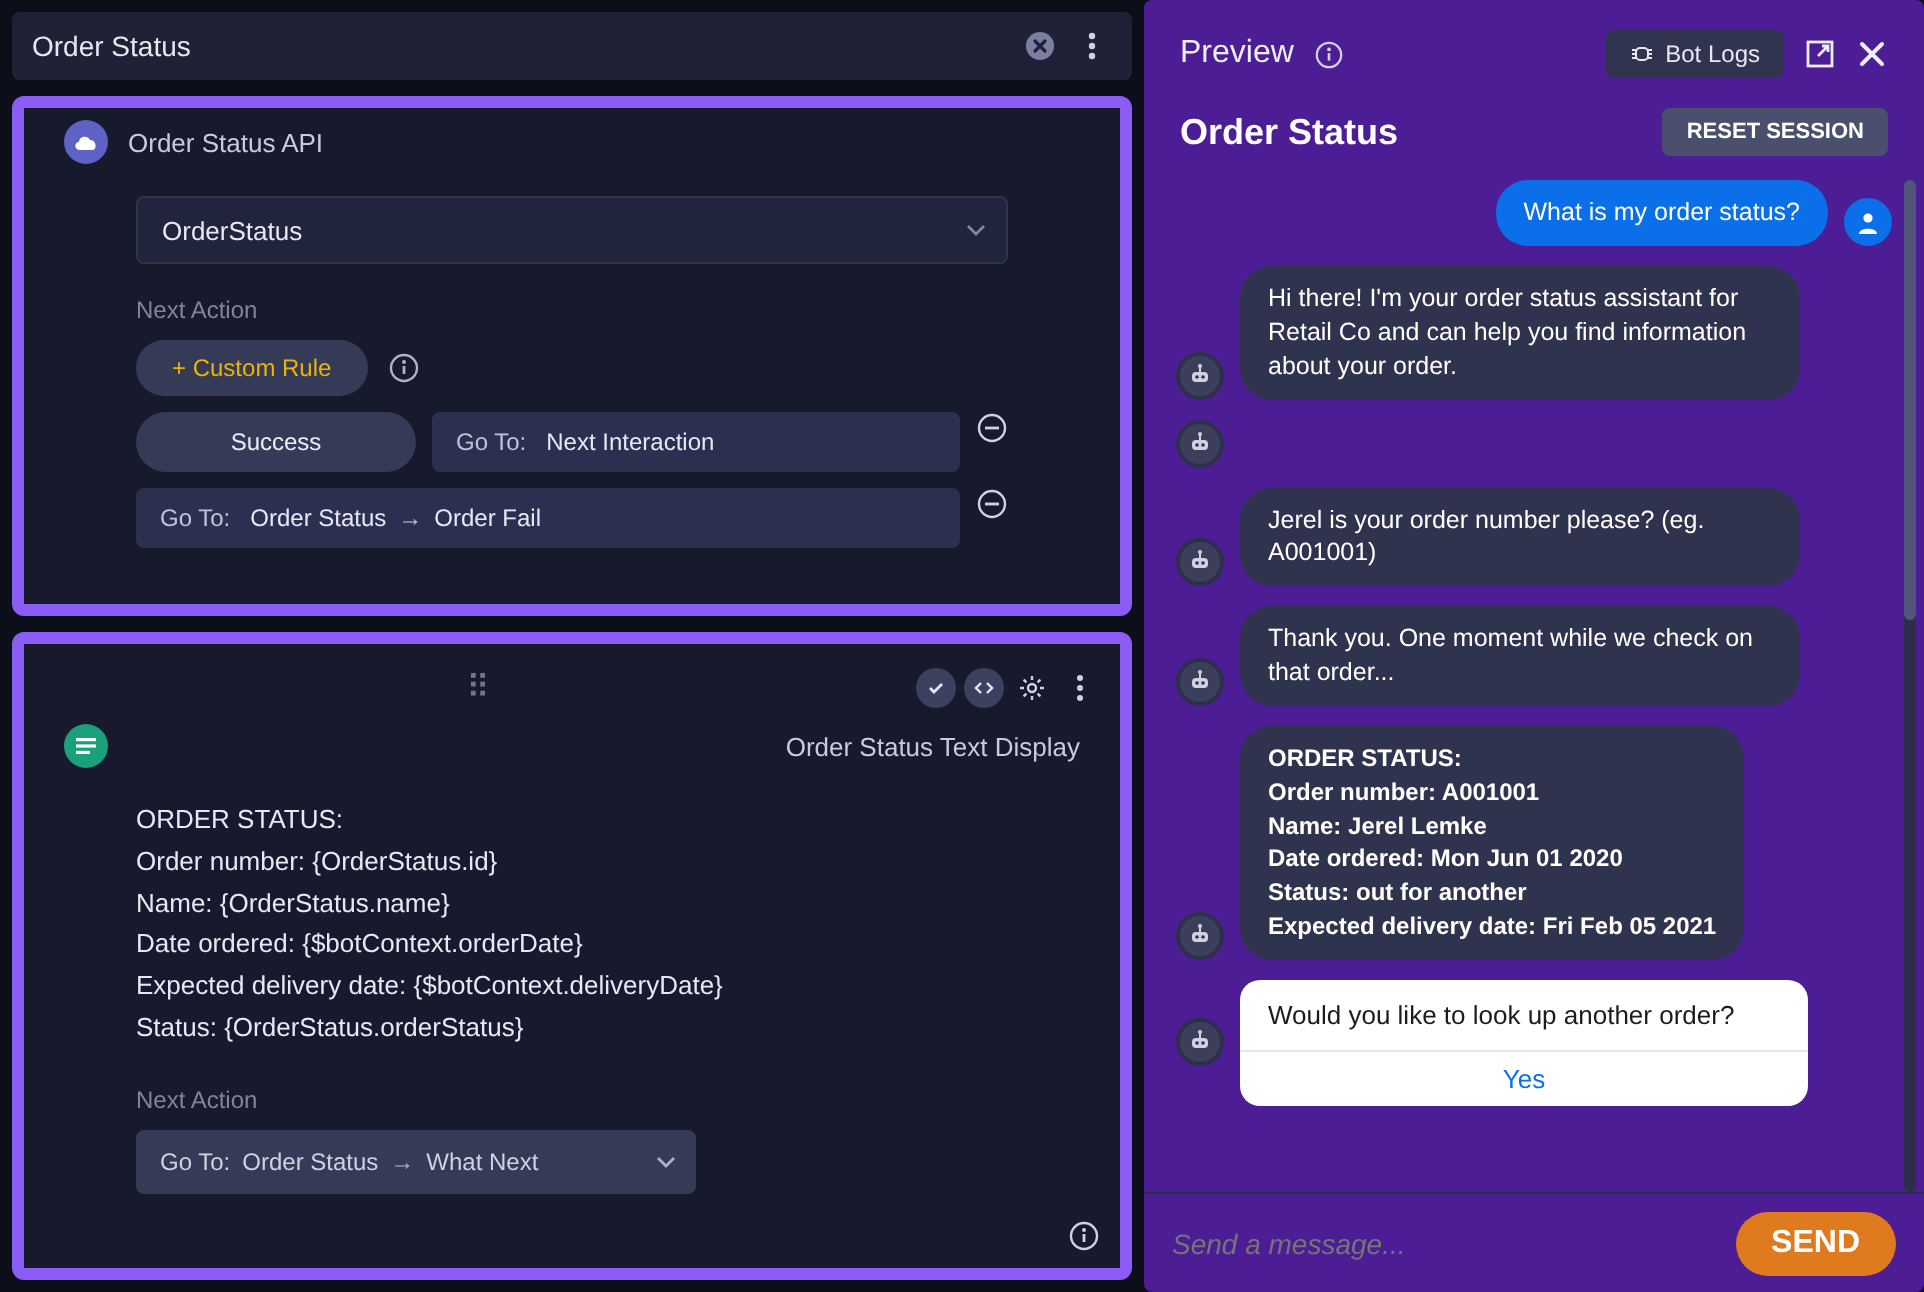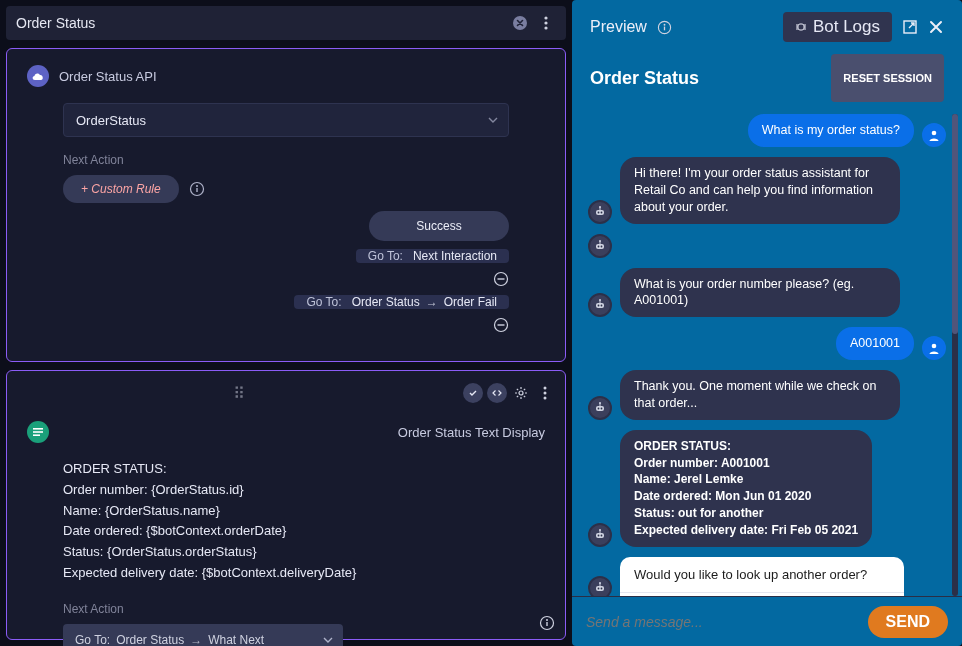--- a/index.html
+++ b/index.html
@@ -1,45 +1,45 @@
 <!DOCTYPE html>
 <html><head>
 <meta charset="utf-8">
 <style>
   * { box-sizing: border-box; margin: 0; padding: 0; font-family: -apple-system, BlinkMacSystemFont, "Segoe UI", Helvetica, Arial, sans-serif; }
   body { background: #0c0e1a; color: #cfd2e0; width: 962px; height: 646px; overflow: hidden; display: flex; }
   .left-col { width: 572px; height: 646px; padding: 6px 6px 6px 6px; display: flex; flex-direction: column; gap: 8px; }
-  .right-col { flex: 1; height: 646px; background: #0369a1; border-radius: 4px; display: flex; flex-direction: column; position: relative; }
+  .right-col { flex: 1; height: 646px; background: #4c1d95; border-radius: 4px; display: flex; flex-direction: column; position: relative; }
 
   
   .flow-header { background: #1f2236; border-radius: 4px; height: 34px; display: flex; align-items: center; padding: 0 10px; }
   .flow-header .title { color: #e5e7f2; font-size: 14px; }
   .flow-header .spacer { flex: 1; }
   .icon-btn { cursor: pointer; color: #cfd2e0; display: inline-flex; align-items: center; justify-content: center; width: 20px; height: 20px; border-radius: 3px; }
 
   
-  .card { background: #171a2d; border: 1px solid #8b5cf6; border-radius: 6px; padding: 16px 20px 20px 20px; position: relative; }
+  .card { background: #171a2d; border: 6px solid #8b5cf6; border-radius: 6px; padding: 6px 20px 20px 20px; position: relative; }
   .card.api { flex: 0 0 auto; }
   .card.text { flex: 1; min-height: 0; }
 
   .card-icon { width: 22px; height: 22px; border-radius: 50%; display: inline-flex; align-items: center; justify-content: center; margin-right: 10px; }
   .card-icon.cloud { background: #5d62c4; }
   .card-icon.lines { background: #1aa07a; }
   .card-title-row { display: flex; align-items: center; margin-bottom: 16px; }
   .card-title { color: #c8cbe0; font-size: 13px; }
 
   .select { background: #20243c; border: 1px solid #2e3350; border-radius: 4px; height: 34px; display: flex; align-items: center; padding: 0 12px; margin: 0 36px 16px 36px; position: relative; }
   .select .chev { position: absolute; right: 10px; top: 50%; transform: translateY(-50%); opacity: .7; }
   .section-label { color: #808399; font-size: 12px; margin: 0 36px 8px 36px; }
 
   .rule-row { display: flex; align-items: center; margin: 0 36px 8px 36px; gap: 10px; }
-  .pill-btn { background: #353a57; color: #fca5a5; font-size: 12px; border-radius: 16px; padding: 7px 18px; cursor: pointer; font-style: italic; }
+  .pill-btn { background: #353a57; color: #eab308; font-size: 12px; border-radius: 16px; padding: 7px 18px; cursor: pointer; }
   .info-icon { color: #aeb2c9; }
 
-  .action-row { display: flex; align-items: flex-end; margin: 0 36px 8px 36px; gap: 8px; flex-direction: column; }
+  .action-row { display: flex; align-items: flex-start; margin: 0 36px 8px 36px; gap: 8px; }
   .action-label-box { width: 140px; background: #353a57; border-radius: 16px; height: 30px; display: flex; align-items: center; justify-content: center; font-size: 12px; color: #eceef8; }
   .goto-box { flex: 1; background: #2b3050; border-radius: 4px; height: 30px; display: flex; align-items: center; padding: 0 12px; font-size: 12px; color: #e6e8f5; gap: 6px; }
   .goto-box .goto { color: #bfc3d9; margin-right: 4px; }
   .arrow-sep { opacity: .8; }
   .row-remove { color: #cfd2e0; }
 
   .text-card-toolbar { position: absolute; top: 8px; left: 0; right: 0; height: 28px; display: flex; align-items: center; padding: 0 10px; }
   .text-card-toolbar .drag { margin: 0 auto; opacity: .5; letter-spacing: 2px; }
   .text-card-toolbar .right { display: flex; align-items: center; gap: 4px; }
   .circ { width: 20px; height: 20px; border-radius: 50%; background: #3c4160; display: flex; align-items: center; justify-content: center; }
@@ -50,26 +50,26 @@
 
   .goto-select { display: flex; align-items: center; background: #353a57; border-radius: 4px; height: 32px; margin: 8px 36px 0 36px; padding: 0 12px; width: 280px; font-size: 12px; position: relative; gap: 6px; }
   .goto-select .chev { position: absolute; right: 10px; }
 
   .info-corner { position: absolute; right: 10px; bottom: 8px; color: #cfd2e0; }
 
   
   .preview-top { display: flex; align-items: center; height: 54px; padding: 0 18px; gap: 10px; }
   .preview-top .title { color: #eceef8; font-size: 16px; }
   .preview-top .spacer { flex: 1; }
-  .bot-logs { background: #30344f; color: #e6e8f5; font-size: 17px; padding: 5px 12px; border-radius: 4px; display: flex; align-items: center; gap: 6px; cursor: pointer; }
+  .bot-logs { background: #30344f; color: #e6e8f5; font-size: 12px; padding: 5px 12px; border-radius: 4px; display: flex; align-items: center; gap: 6px; cursor: pointer; }
   .top-icon { cursor: pointer; color: #eceef8; }
   .preview-sub { display: flex; align-items: center; padding: 0 18px 12px 18px; }
   .preview-sub .h { color: #ffffff; font-weight: 700; font-size: 18px; }
   .preview-sub .spacer { flex: 1; }
-  .reset-btn { background: #4a4f6e; color: #ffffff; font-size: 11px; font-weight: 700; padding: 18px 12px; border-radius: 4px; cursor: pointer; }
+  .reset-btn { background: #4a4f6e; color: #ffffff; font-size: 11px; font-weight: 700; padding: 6px 12px; border-radius: 4px; cursor: pointer; }
 
   .chat-area { flex: 1; overflow: hidden; padding: 0 16px 0 16px; position: relative; }
   .chat-scroll { position: absolute; right: 4px; top: 0; bottom: 0; width: 6px; background: #2b2f47; border-radius: 3px; }
   .chat-scroll .thumb { position: absolute; left: 0; right: 0; top: 0; height: 220px; background: #51557a; border-radius: 3px; }
 
   .msg-row { display: flex; align-items: flex-end; margin-bottom: 10px; gap: 8px; }
   .msg-row.user { justify-content: flex-end; }
   .avatar { width: 24px; height: 24px; border-radius: 50%; background: #3b3f5c; display: flex; align-items: center; justify-content: center; flex-shrink: 0; border: 2px solid #2c3049; }
   .avatar.user { background: #0a6fe8; border-color: #0a6fe8; }
   .bubble { border-radius: 16px; padding: 8px 14px; font-size: 12.5px; color: #ffffff; max-width: 280px; line-height: 1.35; }
@@ -213,22 +213,22 @@
           </svg>
       </span>
       <span class="card-title">Order Status Text Display</span>
     </div>
 
     <div class="text-body">
       <span class="line">ORDER STATUS:</span>
       <span class="line">Order number: {OrderStatus.id}</span>
       <span class="line">Name: {OrderStatus.name}</span>
       <span class="line">Date ordered: {$botContext.orderDate}</span>
+      <span class="line">Expected delivery date: {$botContext.deliveryDate}</span>
       <span class="line">Status: {OrderStatus.orderStatus}</span>
-      <span class="line">Expected delivery date: {$botContext.deliveryDate}</span>
     </div>
 
     <div class="section-label" style="margin-top:18px;">Next Action</div>
 
     <div class="goto-select">
       <span>Go To:</span>
       <span>Order Status</span>
       <span class="arrow-sep">→</span>
       <span>What Next</span>
       <span class="chev">
@@ -325,32 +325,23 @@
     <div class="msg-row">
       <div class="avatar">
         <svg width="14" height="14" viewBox="0 0 14 14">
             <rect x="3" y="5" width="8" height="5" rx="2" fill="#cfd2e0"></rect>
             <circle cx="5.5" cy="7.5" r="0.9" fill="#2c3049"></circle>
             <circle cx="8.5" cy="7.5" r="0.9" fill="#2c3049"></circle>
             <path d="M7 2 L7 5" stroke="#cfd2e0"></path>
             <circle cx="7" cy="2" r="1" fill="#cfd2e0"></circle>
           </svg>
       </div>
-      <div class="bubble bot">What is your order number please? (eg. A001001)</div>
-    </div>
-
-    <div class="msg-row user">
-      <div class="bubble user">A001001</div>
-      <div class="avatar user">
-        <svg width="14" height="14" viewBox="0 0 14 14">
-            <circle cx="7" cy="5" r="2.3" fill="#fff"></circle>
-            <path d="M2.5 13 C2.5 9.5 11.5 9.5 11.5 13 Z" fill="#fff"></path>
-          </svg>
-      </div>
-    </div>
+      <div class="bubble bot">Jerel is your order number please? (eg. A001001)</div>
+    </div>
+
 
     <div class="msg-row">
       <div class="avatar">
         <svg width="14" height="14" viewBox="0 0 14 14">
             <rect x="3" y="5" width="8" height="5" rx="2" fill="#cfd2e0"></rect>
             <circle cx="5.5" cy="7.5" r="0.9" fill="#2c3049"></circle>
             <circle cx="8.5" cy="7.5" r="0.9" fill="#2c3049"></circle>
             <path d="M7 2 L7 5" stroke="#cfd2e0"></path>
             <circle cx="7" cy="2" r="1" fill="#cfd2e0"></circle>
           </svg>

